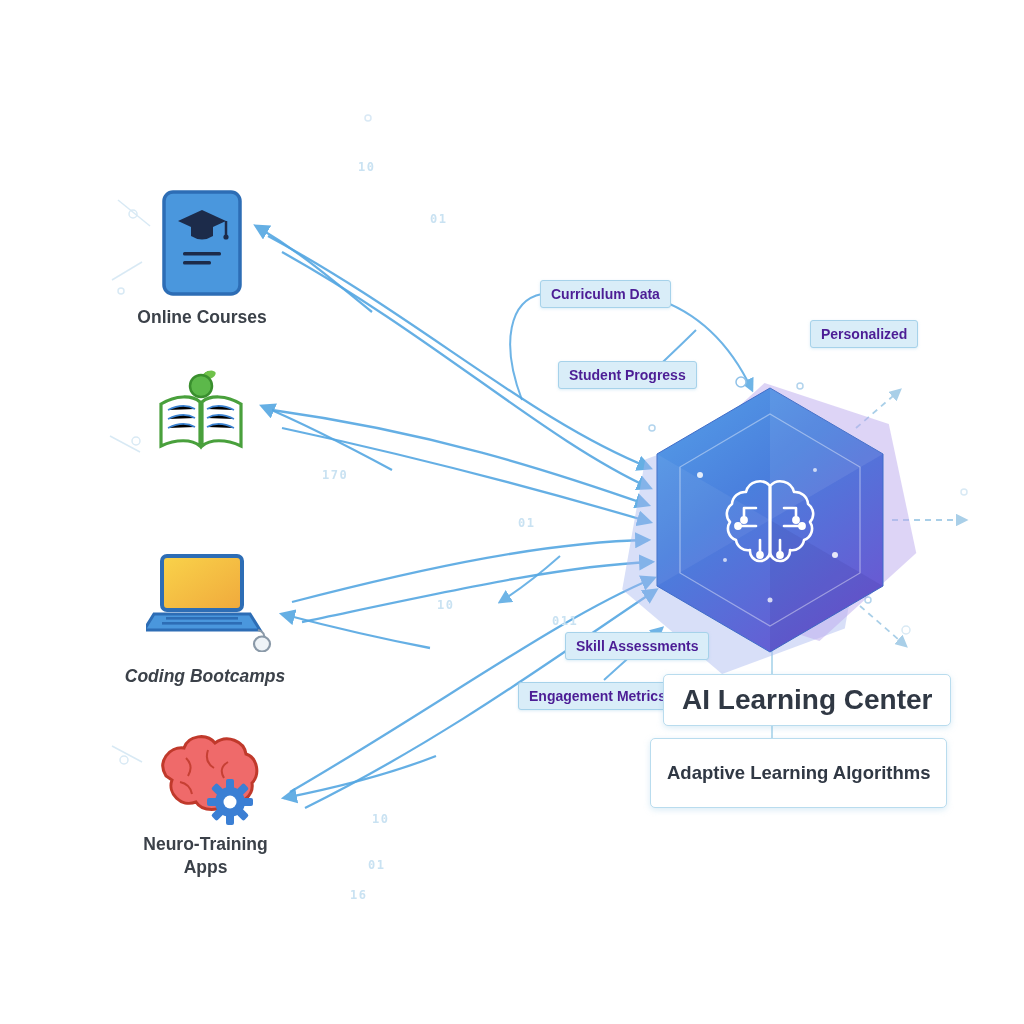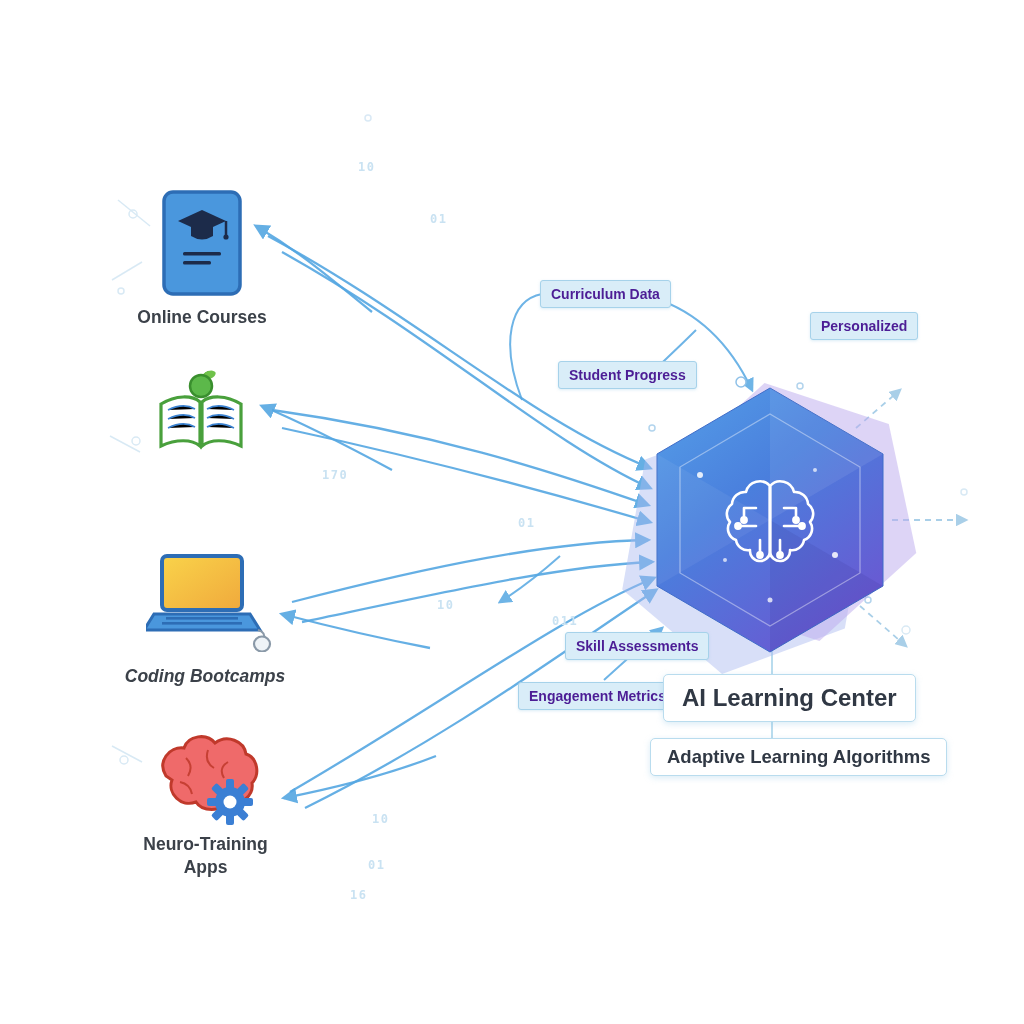--- a/index.html
+++ b/index.html
@@ -11,26 +11,26 @@
   .src-label{
     position:absolute;text-align:center;font-size:17.5px;font-weight:600;color:#3b4149;line-height:1.3;
   }
   .tag{
     position:absolute;background:#d9edf8;border:1px solid #a6d2ea;border-radius:3px;
     padding:5px 10px;font-size:14px;font-weight:600;color:#4c1d95;white-space:nowrap;
     box-shadow:0 1px 3px rgba(150,200,230,.35);
   }
   .title-box{
     position:absolute;background:#ffffff;border:1.5px solid #b9dcee;border-radius:5px;
-    padding:9px 18px;font-size:24px;font-weight:700;color:#303844;white-space:nowrap;
+    padding:9px 18px;font-size:28px;font-weight:700;color:#303844;white-space:nowrap;
     box-shadow:0 2px 6px rgba(150,200,230,.35);
   }
   .subtitle-box{
     position:absolute;background:#ffffff;border:1.5px solid #b9dcee;border-radius:5px;
-    padding:7px 16px;font-size:18.5px;font-weight:600;color:#303844;white-space:nowrap;
+    padding:23px 16px;font-size:18.5px;font-weight:600;color:#303844;white-space:nowrap;
     box-shadow:0 2px 6px rgba(150,200,230,.35);
   }
   .binary{
     position:absolute;color:#c9e2f2;font-size:12px;font-weight:700;letter-spacing:1.5px;
     font-family:"DejaVu Sans Mono", monospace;
   }
   .icon-box{position:absolute;}
 </style>
 </head>
 <body>
@@ -208,21 +208,21 @@
         </g>
         <circle r="15" fill="#3b7fd4"></circle>
         <circle r="6.5" fill="#ffffff"></circle>
       </g>
     </svg>
   </div>
   <div class="src-label" style="left:138px;top:833px;width:135px;">Neuro-Training Apps</div>
 
   <div class="tag" style="left:540px;top:280px;">Curriculum Data</div>
   <div class="tag" style="left:558px;top:361px;">Student Progress</div>
-  <div class="tag" style="left:810px;top:312px;">Personalized</div>
+  <div class="tag" style="left:810px;top:320px;">Personalized</div>
   <div class="tag" style="left:565px;top:632px;">Skill Assessments</div>
   <div class="tag" style="left:518px;top:682px;">Engagement Metrics</div>
 
   <div class="title-box" style="left:663px;top:674px;">AI Learning Center</div>
   <div class="subtitle-box" style="left:650px;top:738px;">Adaptive Learning Algorithms</div>
 
   <span class="binary" style="left:358px;top:160px;">10</span>
   <span class="binary" style="left:430px;top:212px;">01</span>
   <span class="binary" style="left:322px;top:468px;">170</span>
   <span class="binary" style="left:518px;top:516px;">01</span>

